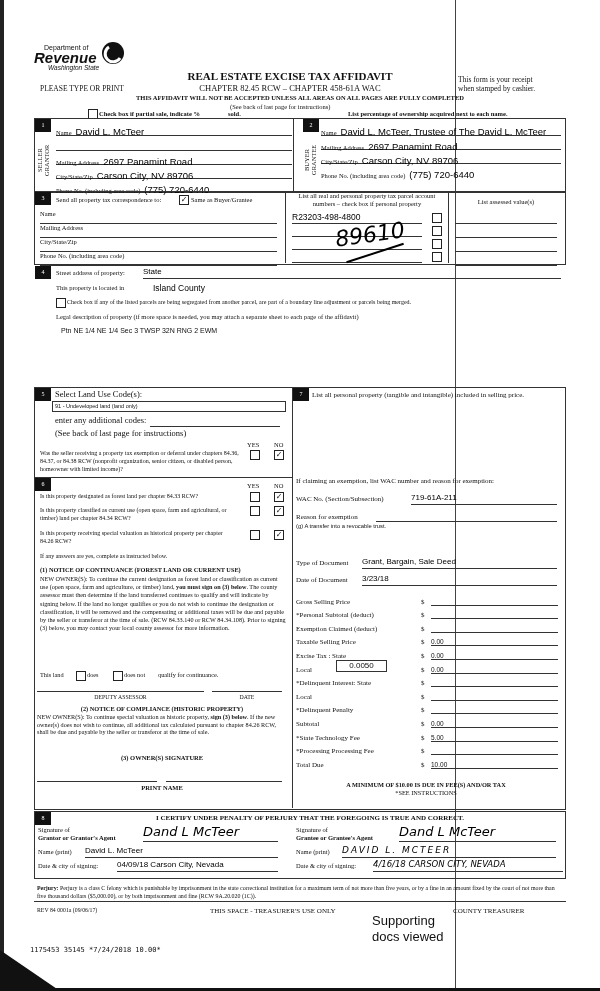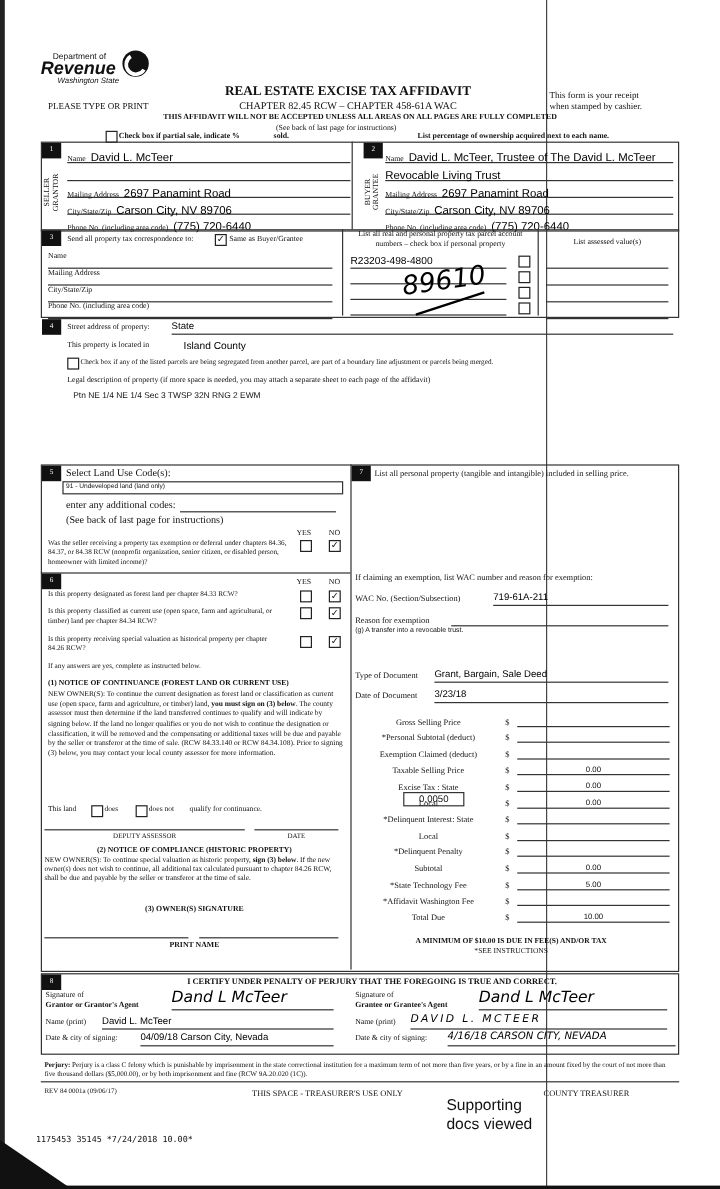--- a/index.html
+++ b/index.html
@@ -11,21 +11,21 @@
   .sans { font-family:"Liberation Sans", sans-serif; }
   .num { background:#111; color:#fff; font-size:6px; width:16px; height:13px; line-height:13px; text-align:center; }
   .cb { width:8px; height:8px; border:1px solid #222; background:#fff; font-size:8px; line-height:8px; text-align:center; font-family:"DejaVu Sans", sans-serif; }
   .ul { border-bottom:1px solid #333; }
   .t6 { font-size:6.5px; }
   .t7 { font-size:7.5px; }
   .t8 { font-size:8.5px; }
   .fill { font-family:"Liberation Sans", sans-serif; font-size:9.5px; color:#000; }
   .hand { font-family:"DejaVu Sans", sans-serif; font-style:italic; color:#000; }
   .box { border:1px solid #333; }
-  .right { text-align:center; }
+  .right { text-align:left; }
   .center { text-align:center; }
   b { font-weight:bold; }
 </style>
 </head>
 <body>
 
 <div class="abs leftbar"></div>
 <div class="abs vline"></div>
 
 <div class="abs sans" style="left:34px;top:44px;width:70px;">
@@ -57,21 +57,20 @@
   <div class="ul" style="height:14px;"></div>
   <div class="ul" style="height:13px;"><span class="t6">Mailing Address</span> <span class="fill">2697 Panamint Road</span></div>
   <div class="ul" style="height:13px;"><span class="t6">City/State/Zip</span> <span class="fill">Carson City, NV 89706</span></div>
   <div style="height:13px;"><span class="t6">Phone No. (including area code)</span> <span class="fill">(775) 720-6440</span></div>
 </div>
 <div class="abs" style="left:293px;top:118px;width:1px;height:73px;background:#333;"></div>
 <div class="abs num" style="left:303px;top:119px;">2</div>
 <div class="abs t6" style="left:303px;top:140px;width:14px;height:40px;writing-mode:vertical-rl;transform:rotate(180deg);text-align:center;">BUYER GRANTEE</div>
 <div class="abs" style="left:321px;top:121px;width:240px;">
   <div class="ul" style="height:14px;white-space:nowrap;"><span class="t6">Name</span> <span class="fill">David L. McTeer, Trustee of The David L. McTeer</span></div>
-  <div class="ul" style="height:14px;"><span class="fill">Revocable Living Trust</span></div>
   <div class="ul" style="height:13px;"><span class="t6">Mailing Address</span> <span class="fill">2697 Panamint Road</span></div>
   <div class="ul" style="height:13px;"><span class="t6">City/State/Zip</span> <span class="fill">Carson City, NV 89706</span></div>
   <div style="height:13px;"><span class="t6">Phone No. (including area code)</span> <span class="fill">(775) 720-6440</span></div>
 </div>
 
 <div class="abs box" style="left:34px;top:191px;width:530px;height:72px;"></div>
 <div class="abs num" style="left:35px;top:192px;">3</div>
 <div class="abs t6" style="left:56px;top:196px;">Send all property tax correspondence to:</div>
 <div class="abs cb" style="left:179px;top:195px;">✓</div>
 <div class="abs t6" style="left:191px;top:196px;">Same as Buyer/Grantee</div>
@@ -237,21 +236,21 @@
       <div class="right" style="width:122px;font-size:7px;">Subtotal</div>
       <div style="width:10px;font-size:7px;padding-left:3px;">$</div>
       <div class="ul right sans" style="width:127px;font-size:6.5px;">0.00</div>
     </div>
   <div style="display:flex;height:13.6px;align-items:flex-end;">
       <div class="right" style="width:122px;font-size:7px;">*State Technology Fee</div>
       <div style="width:10px;font-size:7px;padding-left:3px;">$</div>
       <div class="ul right sans" style="width:127px;font-size:6.5px;">5.00</div>
     </div>
   <div style="display:flex;height:13.6px;align-items:flex-end;">
-      <div class="right" style="width:122px;font-size:7px;">*Affidavit Washington Fee</div>
+      <div class="right" style="width:122px;font-size:7px;">*Processing Processing Fee</div>
       <div style="width:10px;font-size:7px;padding-left:3px;">$</div>
       <div class="ul right sans" style="width:127px;font-size:6.5px;">&nbsp;</div>
     </div>
   <div style="display:flex;height:13.6px;align-items:flex-end;">
       <div class="right" style="width:122px;font-size:7px;">Total Due</div>
       <div style="width:10px;font-size:7px;padding-left:3px;">$</div>
       <div class="ul right sans" style="width:127px;font-size:6.5px;">10.00</div>
     </div>
 </div>
 <div class="abs center" style="left:296px;top:781px;width:260px;font-size:6.3px;font-weight:bold;">A MINIMUM OF $10.00 IS DUE IN FEE(S) AND/OR TAX</div>

